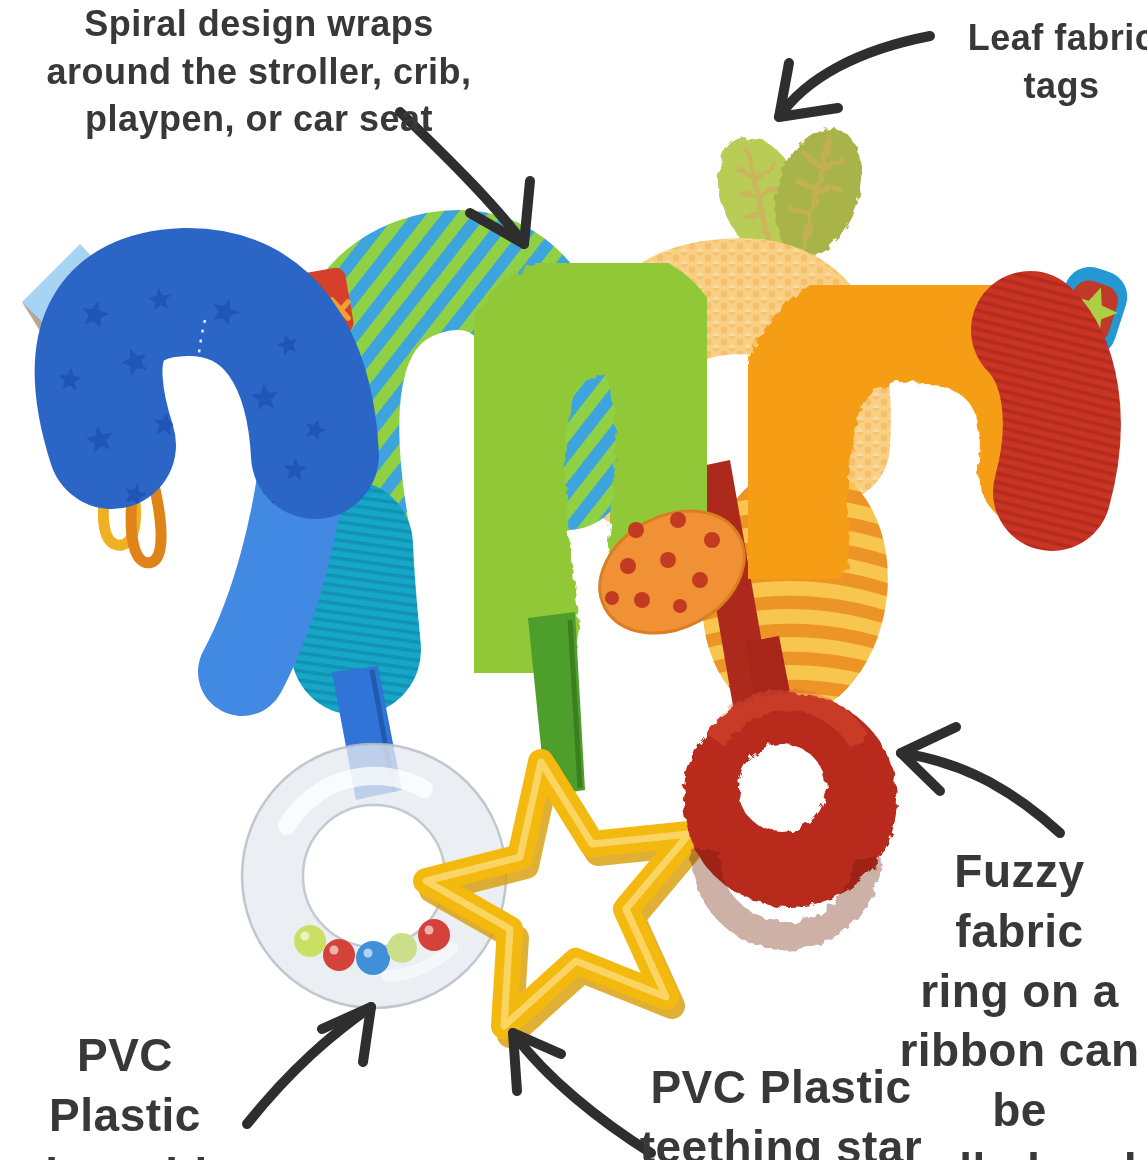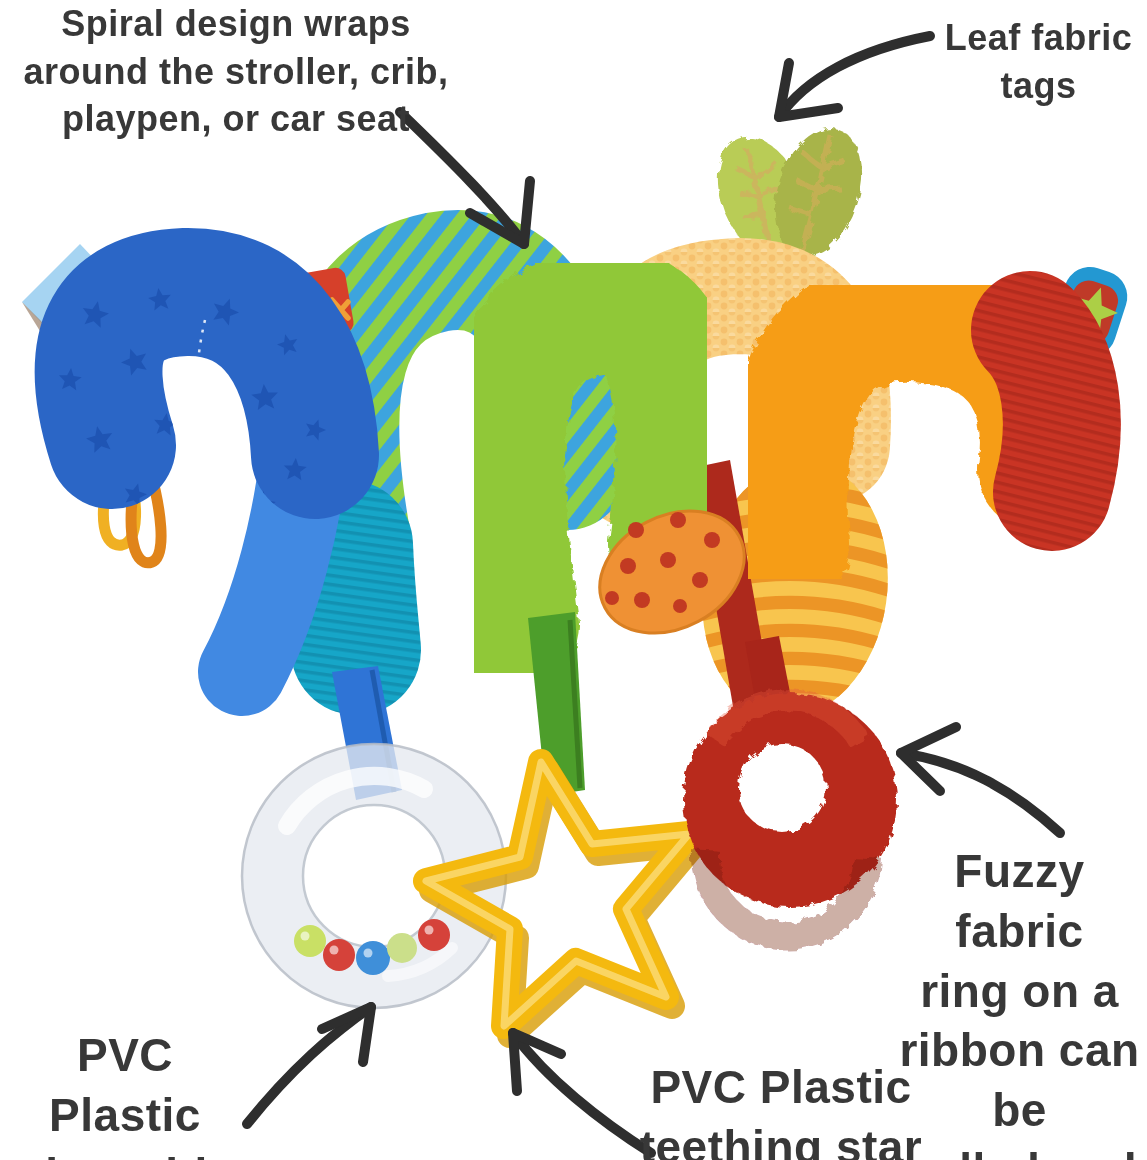--- a/index.html
+++ b/index.html
@@ -12,21 +12,21 @@
   }
   .toy-svg{position:absolute;left:0;top:0;}
   .note{
     position:absolute;
     white-space:pre-line;
     text-align:center;
     font-weight:700;
     color:#383838;
     letter-spacing:0.5px;
   }
-  .note-lg{font-size:36px;line-height:1.32;}
+  .note-lg{font-size:36px;line-height:1.32;padding-left:23px;}
   .note-md{font-size:46px;line-height:1.3;}
 </style>
 </head>
 <body>
 
 <div class="canvas">
 
 <svg class="toy-svg" width="1147" height="1160" viewBox="0 0 1147 1160">
   <defs>
     <path id="star5" d="M0,-10 L2.65,-3.64 L9.51,-3.09 L4.28,1.39 L5.88,8.09 L0,4.5 L-5.88,8.09 L-4.28,1.39 L-9.51,-3.09 L-2.65,-3.64 Z"></path>

